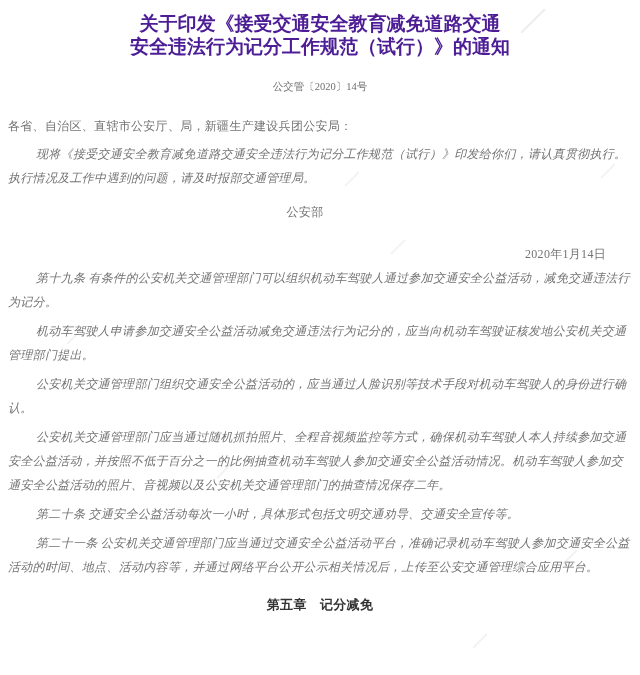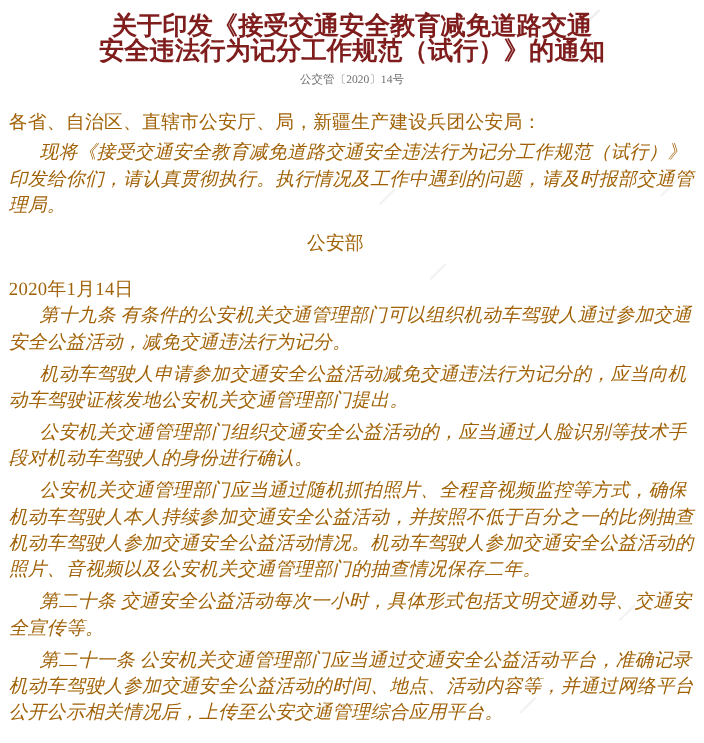--- a/index.html
+++ b/index.html
@@ -12,49 +12,49 @@
     overflow:hidden;
     font-family:"Liberation Serif","DejaVu Serif",serif;
   }
   .doc{
     position:relative;
     padding:12px 8px 10px 8px;
     z-index:2;
   }
   .title{
     text-align:center;
-    font-size:23px;
+    font-size:19px;
     line-height:23px;
     font-weight:bold;
-    color:#7f1d1d;
+    color:#4c1d95;
     margin:0;
   }
   .doc-number{
     text-align:center;
     font-size:10.5px;
     color:#6f6f6f;
-    margin:7px 0 20px 0;
+    margin:22px 0 20px 0;
   }
   .blk{
     margin:0 0 5px 0;
-    font-size:17px;
+    font-size:12px;
     line-height:24px;
-    color:#a16207;
+    color:#737373;
     letter-spacing:0.3px;
   }
   .salutation{margin-bottom:4px;}
   .indent{text-indent:28px;font-style:italic;}
   .right{
     text-align:center;
     padding-right:30px;
     margin-top:10px;
     margin-bottom:0;
   }
   .right-date{
-    text-align:left;
+    text-align:right;
     padding-right:26px;
     margin-top:18px;
     margin-bottom:0;
   }
   .chapter{
     text-align:center;
     font-weight:bold;
     font-size:13px;
     color:#333333;
     text-indent:0;

